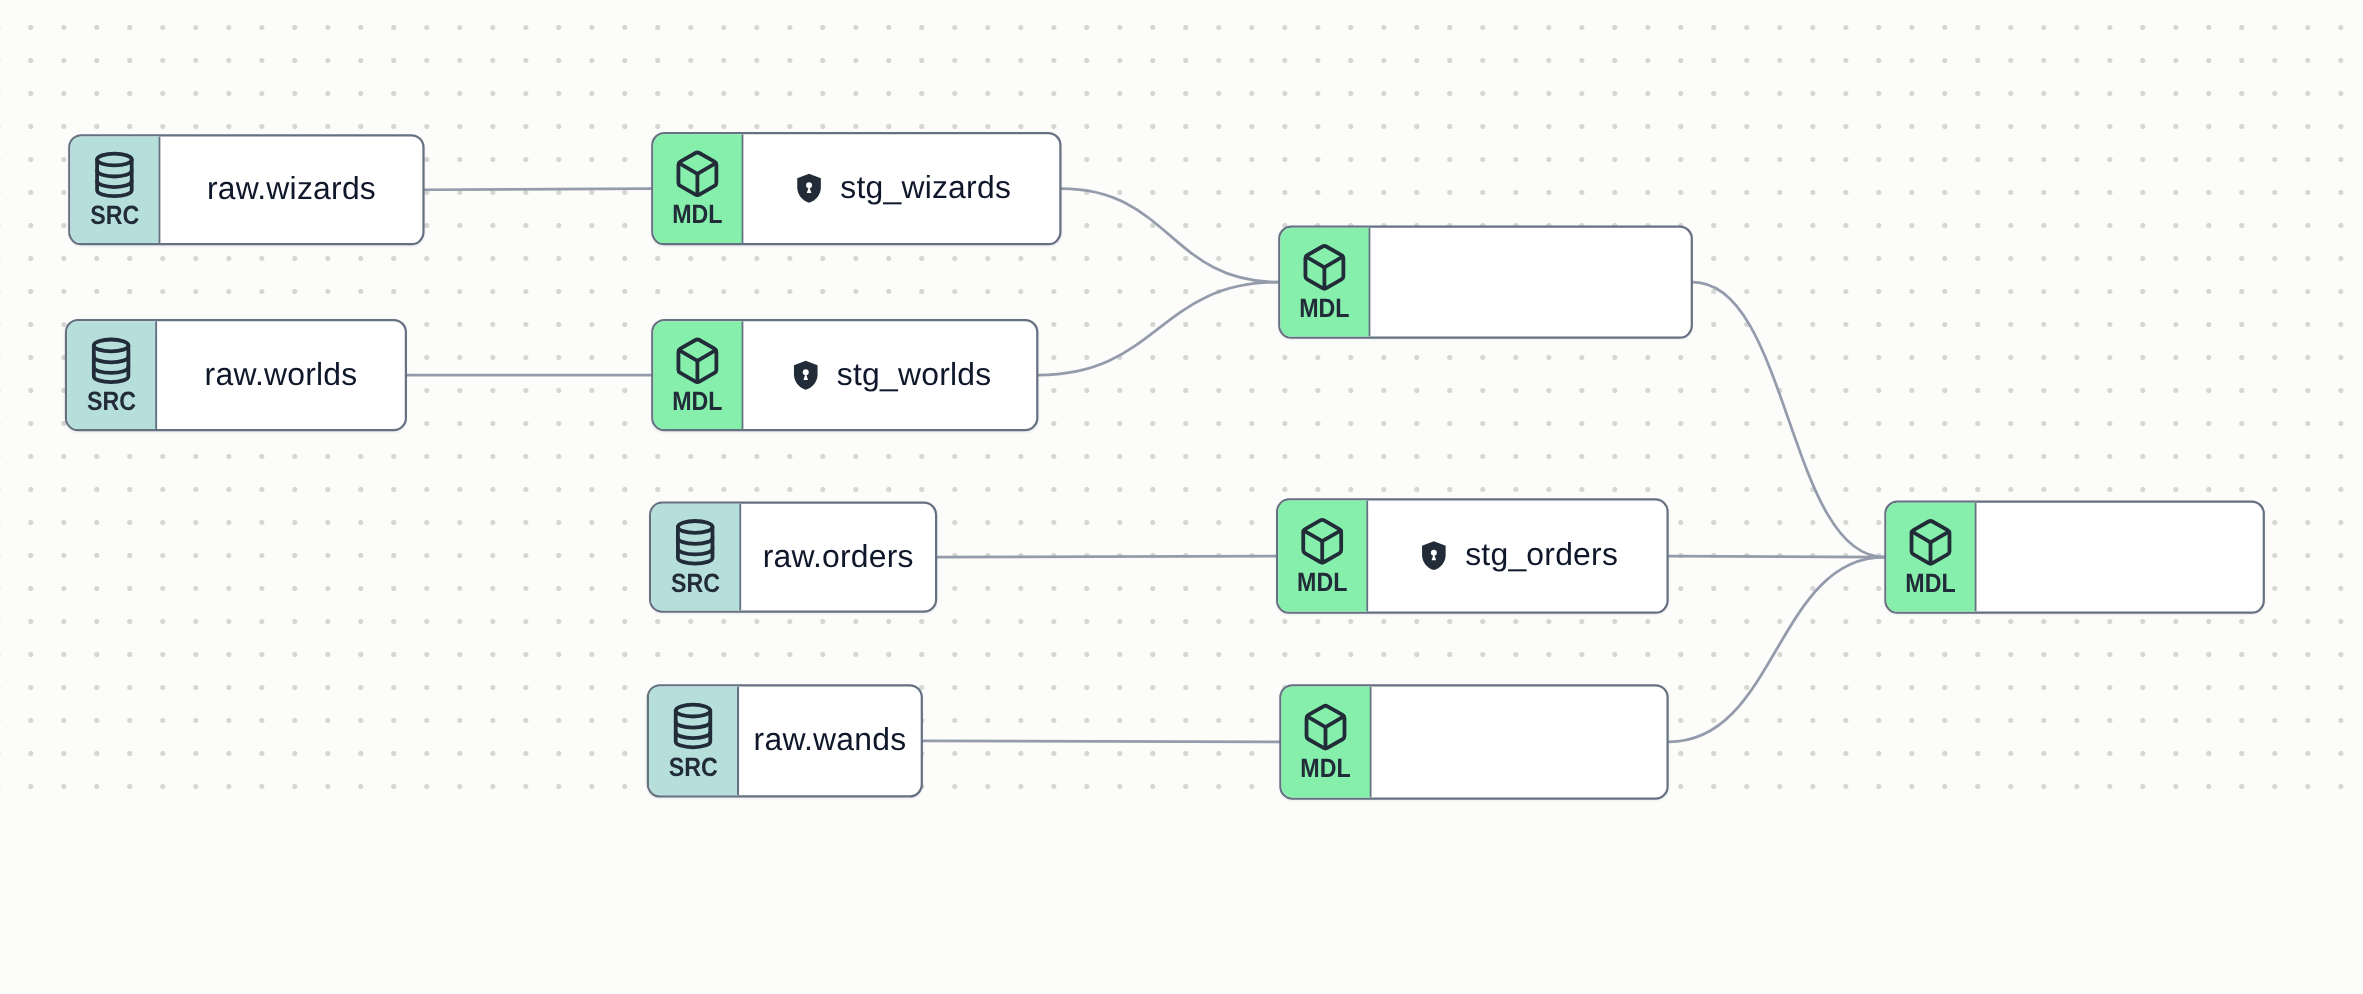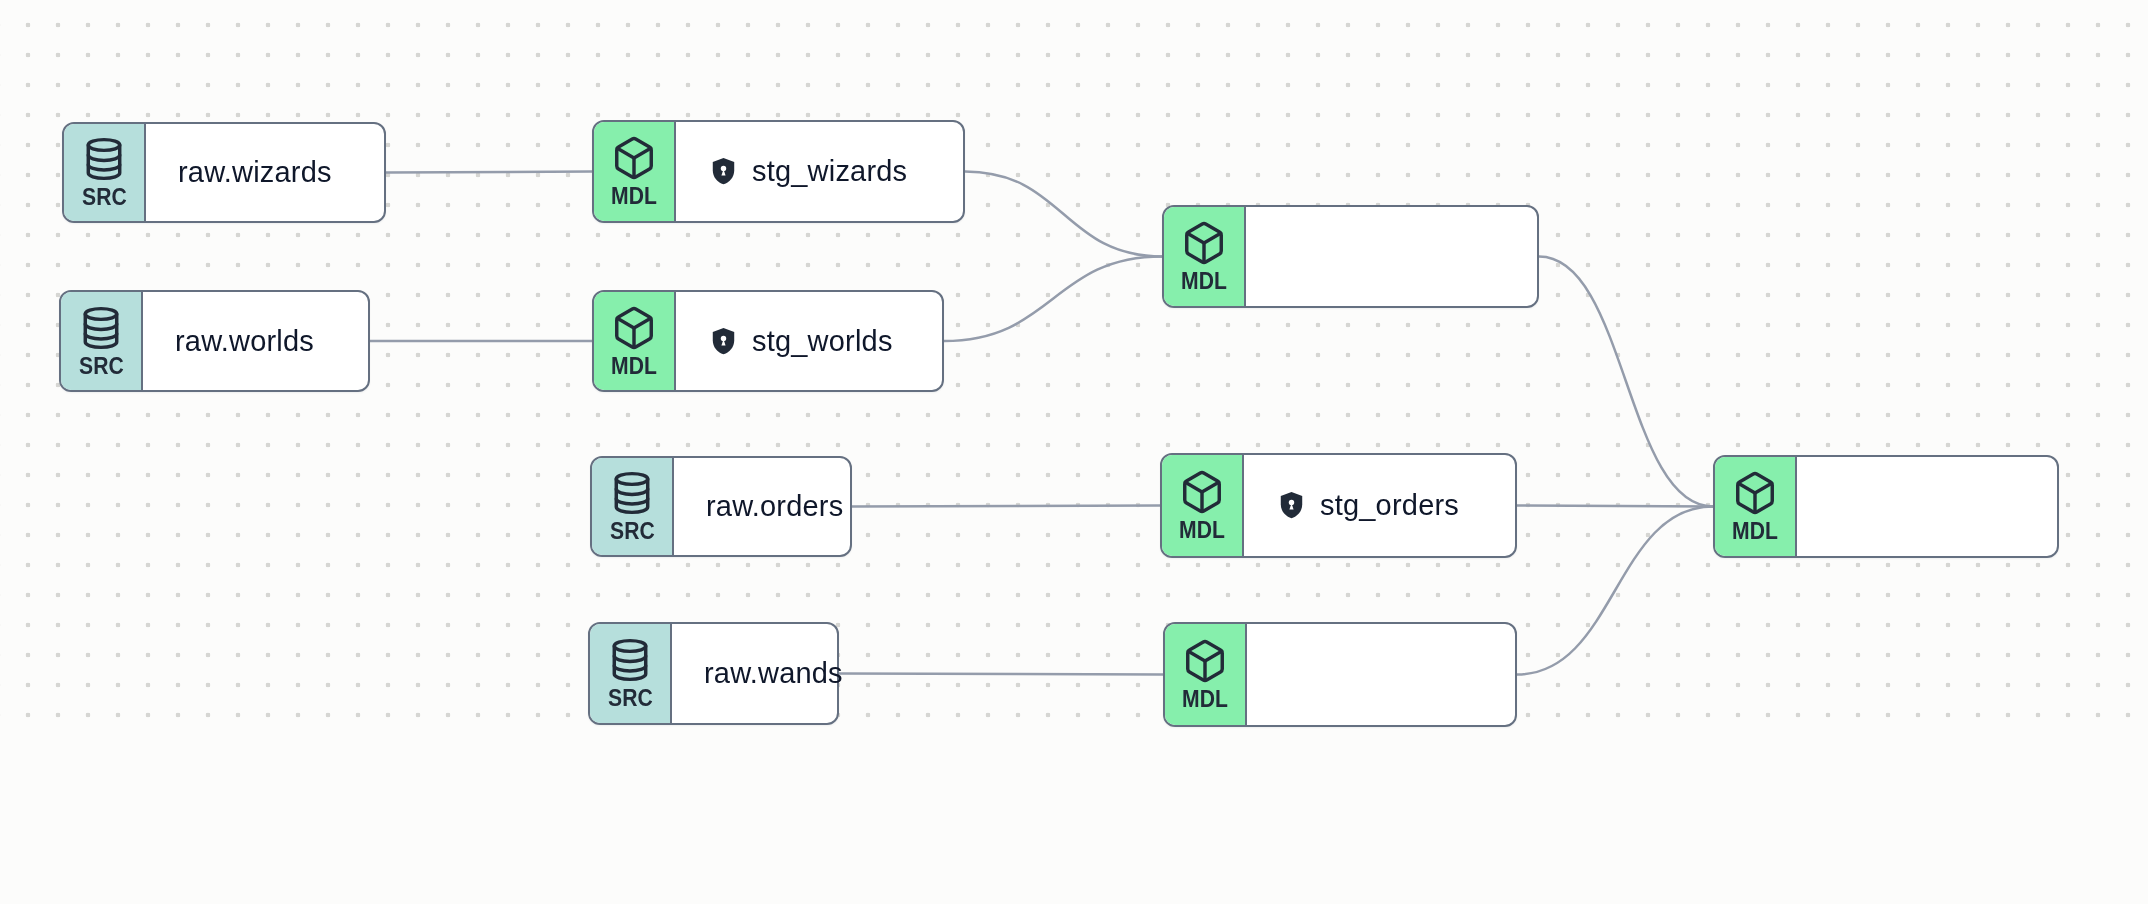--- a/index.html
+++ b/index.html
@@ -56,20 +56,21 @@
     font-weight:600;
     color:#222b38;
     transform:scaleX(.88);
     line-height:1;
     margin-top:1px;
   }
   .body{
     flex:1 1 auto;
     display:flex;
     align-items:center;
+    justify-content:center;
     gap:13px;
     padding:0 32px;
     min-width:0;
   }
   .shield{display:block;line-height:0;}
   .node-label{
     font-size:29px;
     font-weight:500;
     color:#0f172a;
     white-space:nowrap;

